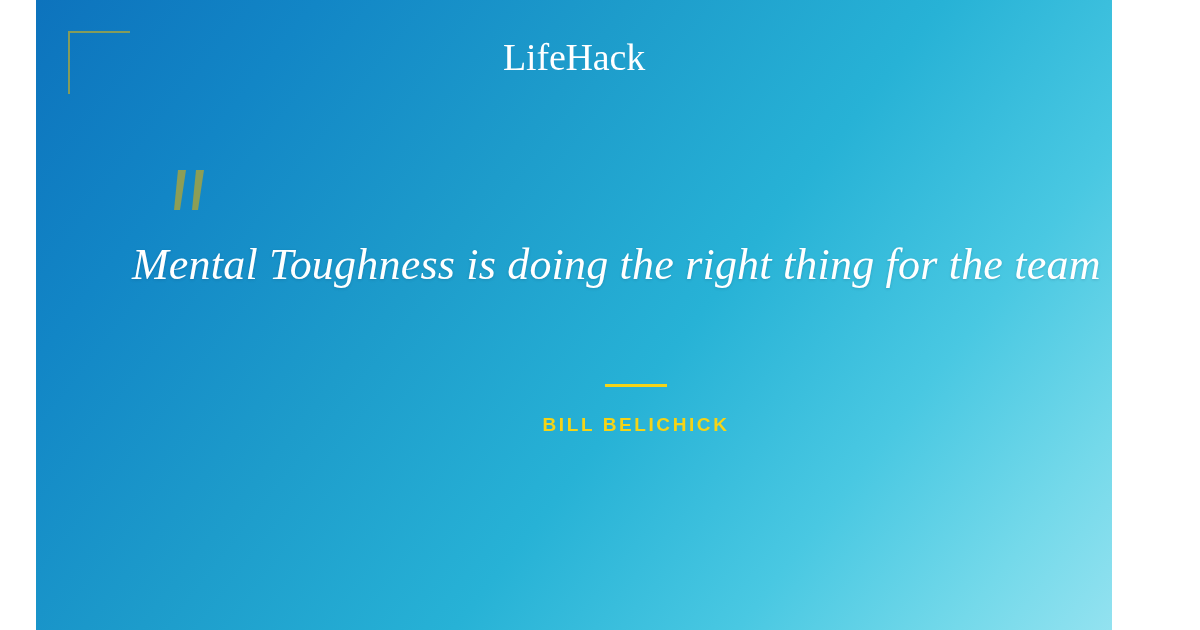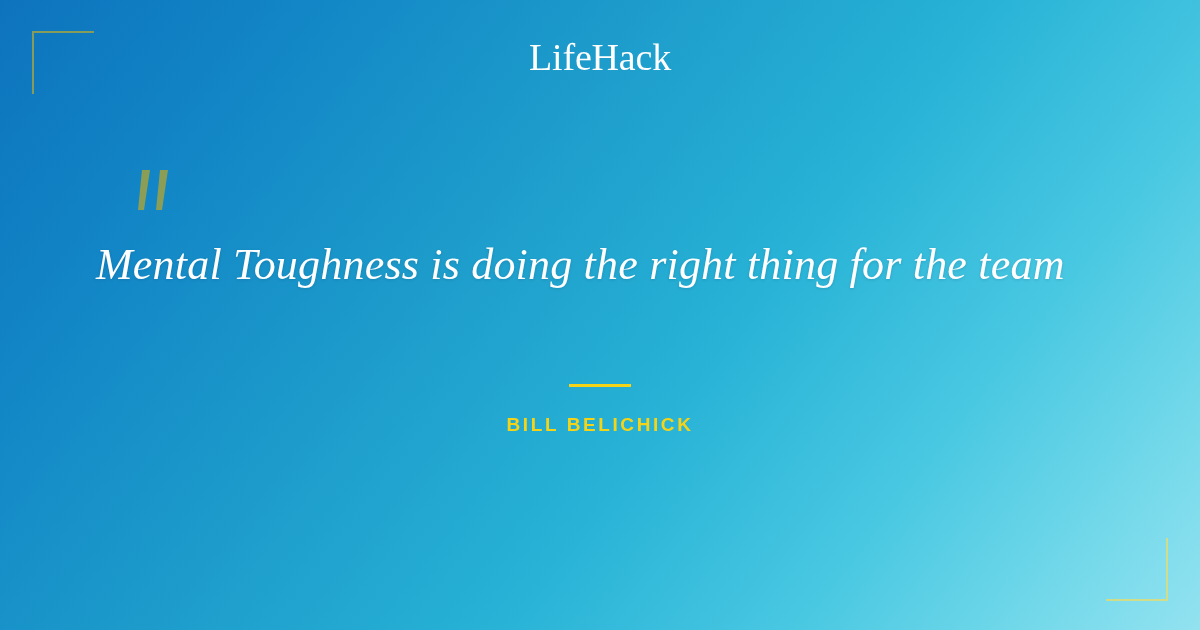--- a/index.html
+++ b/index.html
@@ -4,32 +4,33 @@
 <title>LifeHack Quote Card</title>
 <style>
   html, body {
     margin: 0;
     padding: 0;
     background: #ffffff;
   }
 
   .card {
     position: relative;
-    width: 1200px;
+    width: 1076px;
     height: 630px;
     overflow: hidden;
     background: linear-gradient(128deg,
                 #0d73bd 0%,
                 #1286c6 18%,
                 #1d9ccb 38%,
                 #27b2d6 58%,
                 #49c8e2 76%,
                 #74d9ea 90%,
                 #93e2f0 100%);
     font-family: "Liberation Sans", sans-serif;
+    margin-left: 36px;
   }
 
   
   .corner {
     position: absolute;
     width: 60px;
     height: 61px;
     pointer-events: none;
   }
   .corner-tl {

